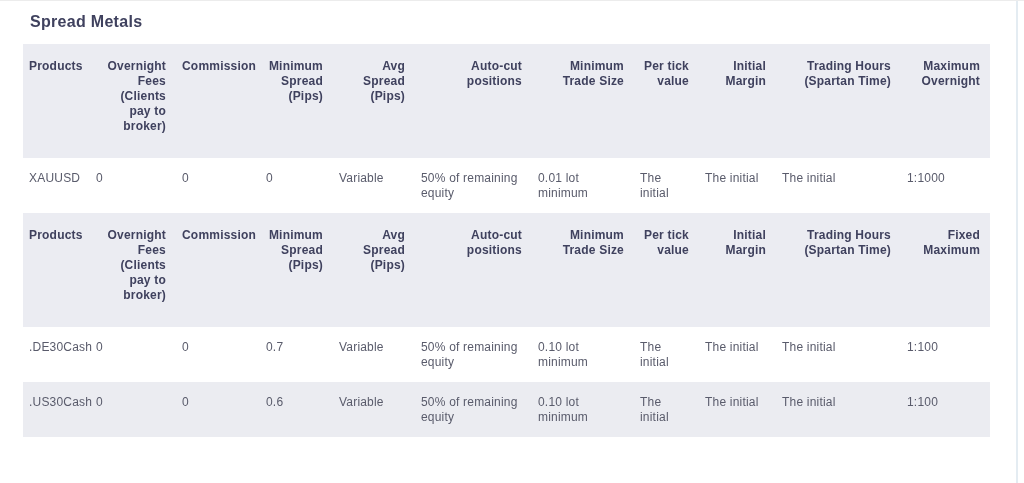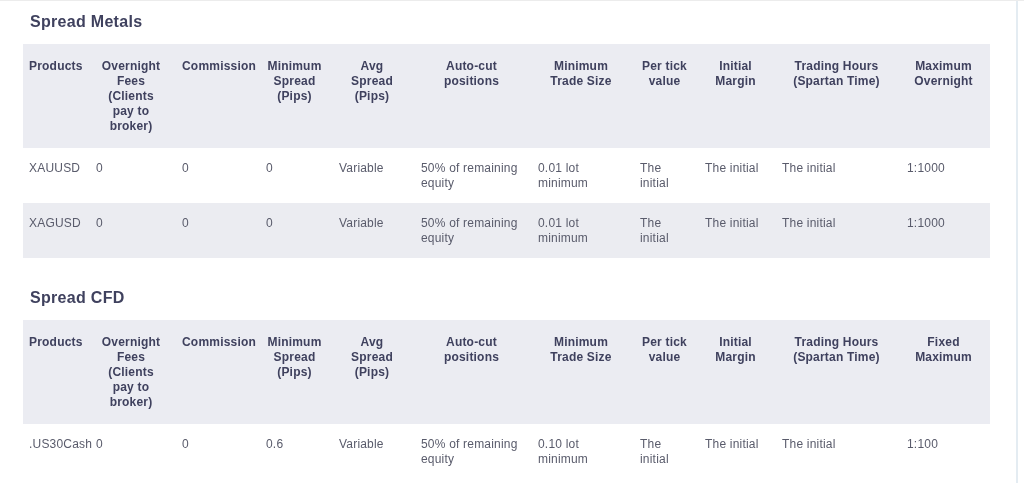--- a/index.html
+++ b/index.html
@@ -39,28 +39,28 @@
   col.c6  { width: 117px; }
   col.c7  { width: 102px; }
   col.c8  { width: 65px; }
   col.c9  { width: 77px; }
   col.c10 { width: 125px; }
   col.c11 { width: 89px; }
   thead tr {
     background: #ebecf2;
   }
   th {
-    text-align: center;
+    text-align: right;
     vertical-align: top;
     font-size: 12px;
     font-weight: 700;
     color: #3f415e;
     letter-spacing: 0.2px;
     line-height: 15px;
-    padding: 15px 10px 14px 6px;
+    padding: 15px 10px 24px 6px;
   }
   td {
     text-align: left;
     vertical-align: top;
     font-size: 12px;
     font-weight: 400;
     color: #595b6b;
     letter-spacing: 0.2px;
     line-height: 15px;
     padding: 13px 10px 12px 6px;
@@ -120,39 +120,25 @@
             <td>0</td>
             <td>0</td>
             <td>Variable</td>
             <td>50% of remaining equity</td>
             <td>0.01 lot minimum</td>
             <td>The initial</td>
             <td>The initial</td>
             <td>The initial</td>
             <td>1:1000</td>
           </tr>
-          <tr>
-            <td>XAGUSD</td>
-            <td>0</td>
-            <td>0</td>
-            <td>0</td>
-            <td>Variable</td>
-            <td>50% of remaining equity</td>
-            <td>0.01 lot minimum</td>
-            <td>The initial</td>
-            <td>The initial</td>
-            <td>The initial</td>
-            <td>1:1000</td>
-          </tr>
         </tbody>
     </table>
   </div>
 
   <div class="section">
-    <h2 class="section-title">Spread CFD</h2>
     <table class="spread-table">
       <colgroup>
         <col class="c1">
           <col class="c2">
           <col class="c3">
           <col class="c4">
           <col class="c5">
         <col class="c6">
           <col class="c7">
           <col class="c8">
@@ -170,20 +156,33 @@
             <th>Auto-cut positions</th>
             <th>Minimum Trade Size</th>
             <th>Per tick value</th>
             <th>Initial Margin</th>
             <th>Trading Hours (Spartan Time)</th>
             <th>Fixed Maximum</th>
           </tr>
       </thead>
       <tbody>
           <tr>
+            <td>.DE30Cash</td>
+            <td>0</td>
+            <td>0</td>
+            <td>0.7</td>
+            <td>Variable</td>
+            <td>50% of remaining equity</td>
+            <td>0.10 lot minimum</td>
+            <td>The initial</td>
+            <td>The initial</td>
+            <td>The initial</td>
+            <td>1:100</td>
+          </tr>
+          <tr>
             <td>.US30Cash</td>
             <td>0</td>
             <td>0</td>
             <td>0.6</td>
             <td>Variable</td>
             <td>50% of remaining equity</td>
             <td>0.10 lot minimum</td>
             <td>The initial</td>
             <td>The initial</td>
             <td>The initial</td>

